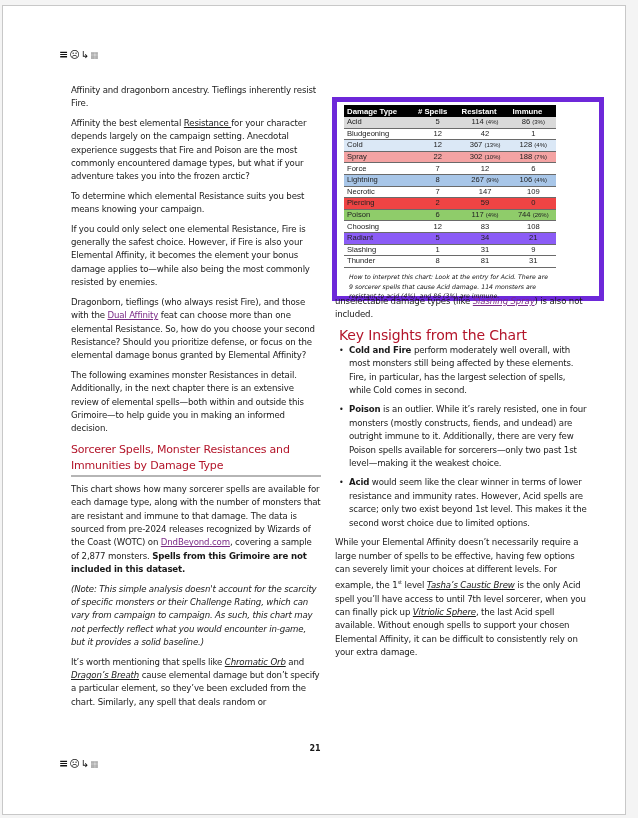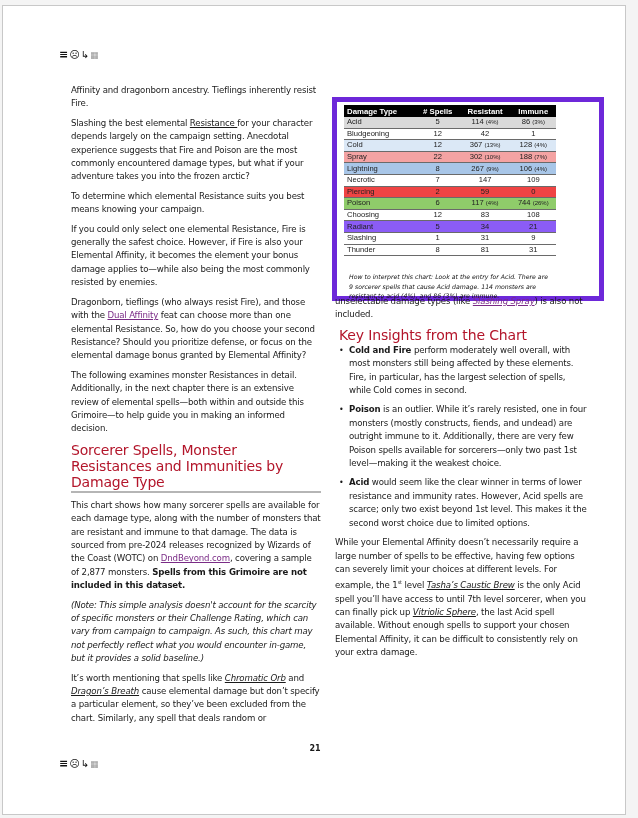--- a/index.html
+++ b/index.html
@@ -30,41 +30,41 @@
   .col.left { left: 68px; top: 78px; width: 250px; }
   .col.right { left: 332px; top: 289px; width: 254px; }
   .col p { margin: 0 0 6px 0; }
   .u { text-decoration: underline; text-align: right; }
   .link { color: #7a2b86; text-decoration: underline; }
   .link-i { color: #7a2b86; text-decoration: underline; font-style: italic; }
   .ital-u { font-style: italic; text-decoration: underline; text-align: center; }
   .bold { font-weight: bold; }
   .note { font-style: italic; }
   h2.sec {
-    margin: 0 0 6px 0; color: #b3152a; font-weight: normal; font-size: 14px; line-height: 16px;
+    margin: 0 0 6px 0; color: #b3152a; font-weight: normal; font-size: 11px; line-height: 16px;
     border-bottom: 2px solid #b5b5b5; padding-bottom: 1px; letter-spacing: -0.2px;
   }
   h3.sec {
     margin: 6px 0 2px 4px; color: #b3152a; font-weight: normal; font-size: 14px; line-height: 14px;
   }
   ul.insights { margin: 0; padding: 0 0 0 14px; list-style: none; }
   ul.insights li { position: relative; margin: 0 0 6px 0; }
   ul.insights li::before {
     content: "\2022"; position: absolute; left: -10px; top: 0; font-size: 8px;
   }
   .tablebox {
     position: absolute; left: 329px; top: 79px; width: 272px; height: 204px;
     border: 5px solid #6d28d9; box-sizing: border-box; background: #fff; margin-top: 12px;
   }
   table.dmg {
     position: absolute; left: 7px; top: 3px; width: 212px; border-collapse: collapse;
     font-family: "Liberation Sans", sans-serif; font-size: 7.6px;
   }
   table.dmg th {
-    background: #000; color: #fff; font-weight: bold; height: 12px; padding: 0 2px; text-align: center;
+    background: #000; color: #fff; font-weight: bold; height: 12px; padding: 0 2px; text-align: left;
     font-size: 7.8px;
   }
   table.dmg th:first-child { text-align: left; padding-left: 3px; }
   table.dmg td {
     height: 10.6px; padding: 0 2px; text-align: center; border-bottom: 1px solid #6a6a6a; line-height: 10px;
     color: #222;
   }
   table.dmg td:first-child { text-align: left; padding-left: 3px; }
   table.dmg .pct { font-size: 6px; }
   .caption {
@@ -79,21 +79,21 @@
 
   <div class="hdr-icons">
     <span class="ic-menu">≡</span>
     <span>☹</span>
     <span>↳</span>
     <span class="ic-faded">▦</span>
   </div>
 
   <div class="col left">
     <p>Affinity and dragonborn ancestry. Tieflings inherently resist Fire.</p>
-    <p><span>Slashing the best elemental </span><span class="u">Resistance </span><span>for your character depends largely on the campaign setting. Anecdotal experience suggests that Fire and Poison are the most commonly encountered damage types, but what if your adventure takes you into the frozen arctic?</span></p>
+    <p><span>Affinity the best elemental </span><span class="u">Resistance </span><span>for your character depends largely on the campaign setting. Anecdotal experience suggests that Fire and Poison are the most commonly encountered damage types, but what if your adventure takes you into the frozen arctic?</span></p>
     <p>To determine which elemental Resistance suits you best means knowing your campaign.</p>
     <p>If you could only select one elemental Resistance, Fire is generally the safest choice. However, if Fire is also your Elemental Affinity, it becomes the element your bonus damage applies to—while also being the most commonly resisted by enemies.</p>
     <p><span>Dragonborn, tieflings (who always resist Fire), and those with the </span><span class="link">Dual Affinity</span><span> feat can choose more than one elemental Resistance. So, how do you choose your second Resistance? Should you prioritize defense, or focus on the elemental damage bonus granted by Elemental Affinity?</span></p>
     <p>The following examines monster Resistances in detail. Additionally, in the next chapter there is an extensive review of elemental spells—both within and outside this Grimoire—to help guide you in making an informed decision.</p>
     <h2 class="sec">Sorcerer Spells, Monster Resistances and Immunities by Damage Type</h2>
     <p><span>This chart shows how many sorcerer spells are available for each damage type, along with the number of monsters that are resistant and immune to that damage. The data is sourced from pre-2024 releases recognized by Wizards of the Coast (WOTC) on </span><span class="link">DndBeyond.com</span><span>, covering a sample of 2,877 monsters. </span><span class="bold">Spells from this Grimoire are not included in this dataset.</span></p>
     <p class="note">(Note: This simple analysis doesn't account for the scarcity of specific monsters or their Challenge Rating, which can vary from campaign to campaign. As such, this chart may not perfectly reflect what you would encounter in-game, but it provides a solid baseline.)</p>
     <p><span>It’s worth mentioning that spells like </span><span class="ital-u">Chromatic Orb</span><span> and </span><span class="ital-u">Dragon’s Breath</span><span> cause elemental damage but don’t specify a particular element, so they’ve been excluded from the chart. Similarly, any spell that deals random or</span></p>
   </div>
 
@@ -125,20 +125,26 @@
             <td><span>12</span></td>
             <td><span>367</span> <span class="pct">(13%)</span></td>
             <td><span>128</span> <span class="pct">(4%)</span></td>
           </tr>
           <tr style="background: rgb(244, 163, 163);">
             <td><span>Spray</span></td>
             <td><span>22</span></td>
             <td><span>302</span> <span class="pct">(10%)</span></td>
             <td><span>188</span> <span class="pct">(7%)</span></td>
           </tr>
+          <tr style="background: rgb(255, 255, 255);">
+            <td><span>Force</span></td>
+            <td><span>7</span></td>
+            <td><span>12</span></td>
+            <td><span>6</span></td>
+          </tr>
           <tr style="background: rgb(168, 198, 232);">
             <td><span>Lightning</span></td>
             <td><span>8</span></td>
             <td><span>267</span> <span class="pct">(9%)</span></td>
             <td><span>106</span> <span class="pct">(4%)</span></td>
           </tr>
           <tr style="background: rgb(255, 255, 255);">
             <td><span>Necrotic</span></td>
             <td><span>7</span></td>
             <td><span>147</span></td>

